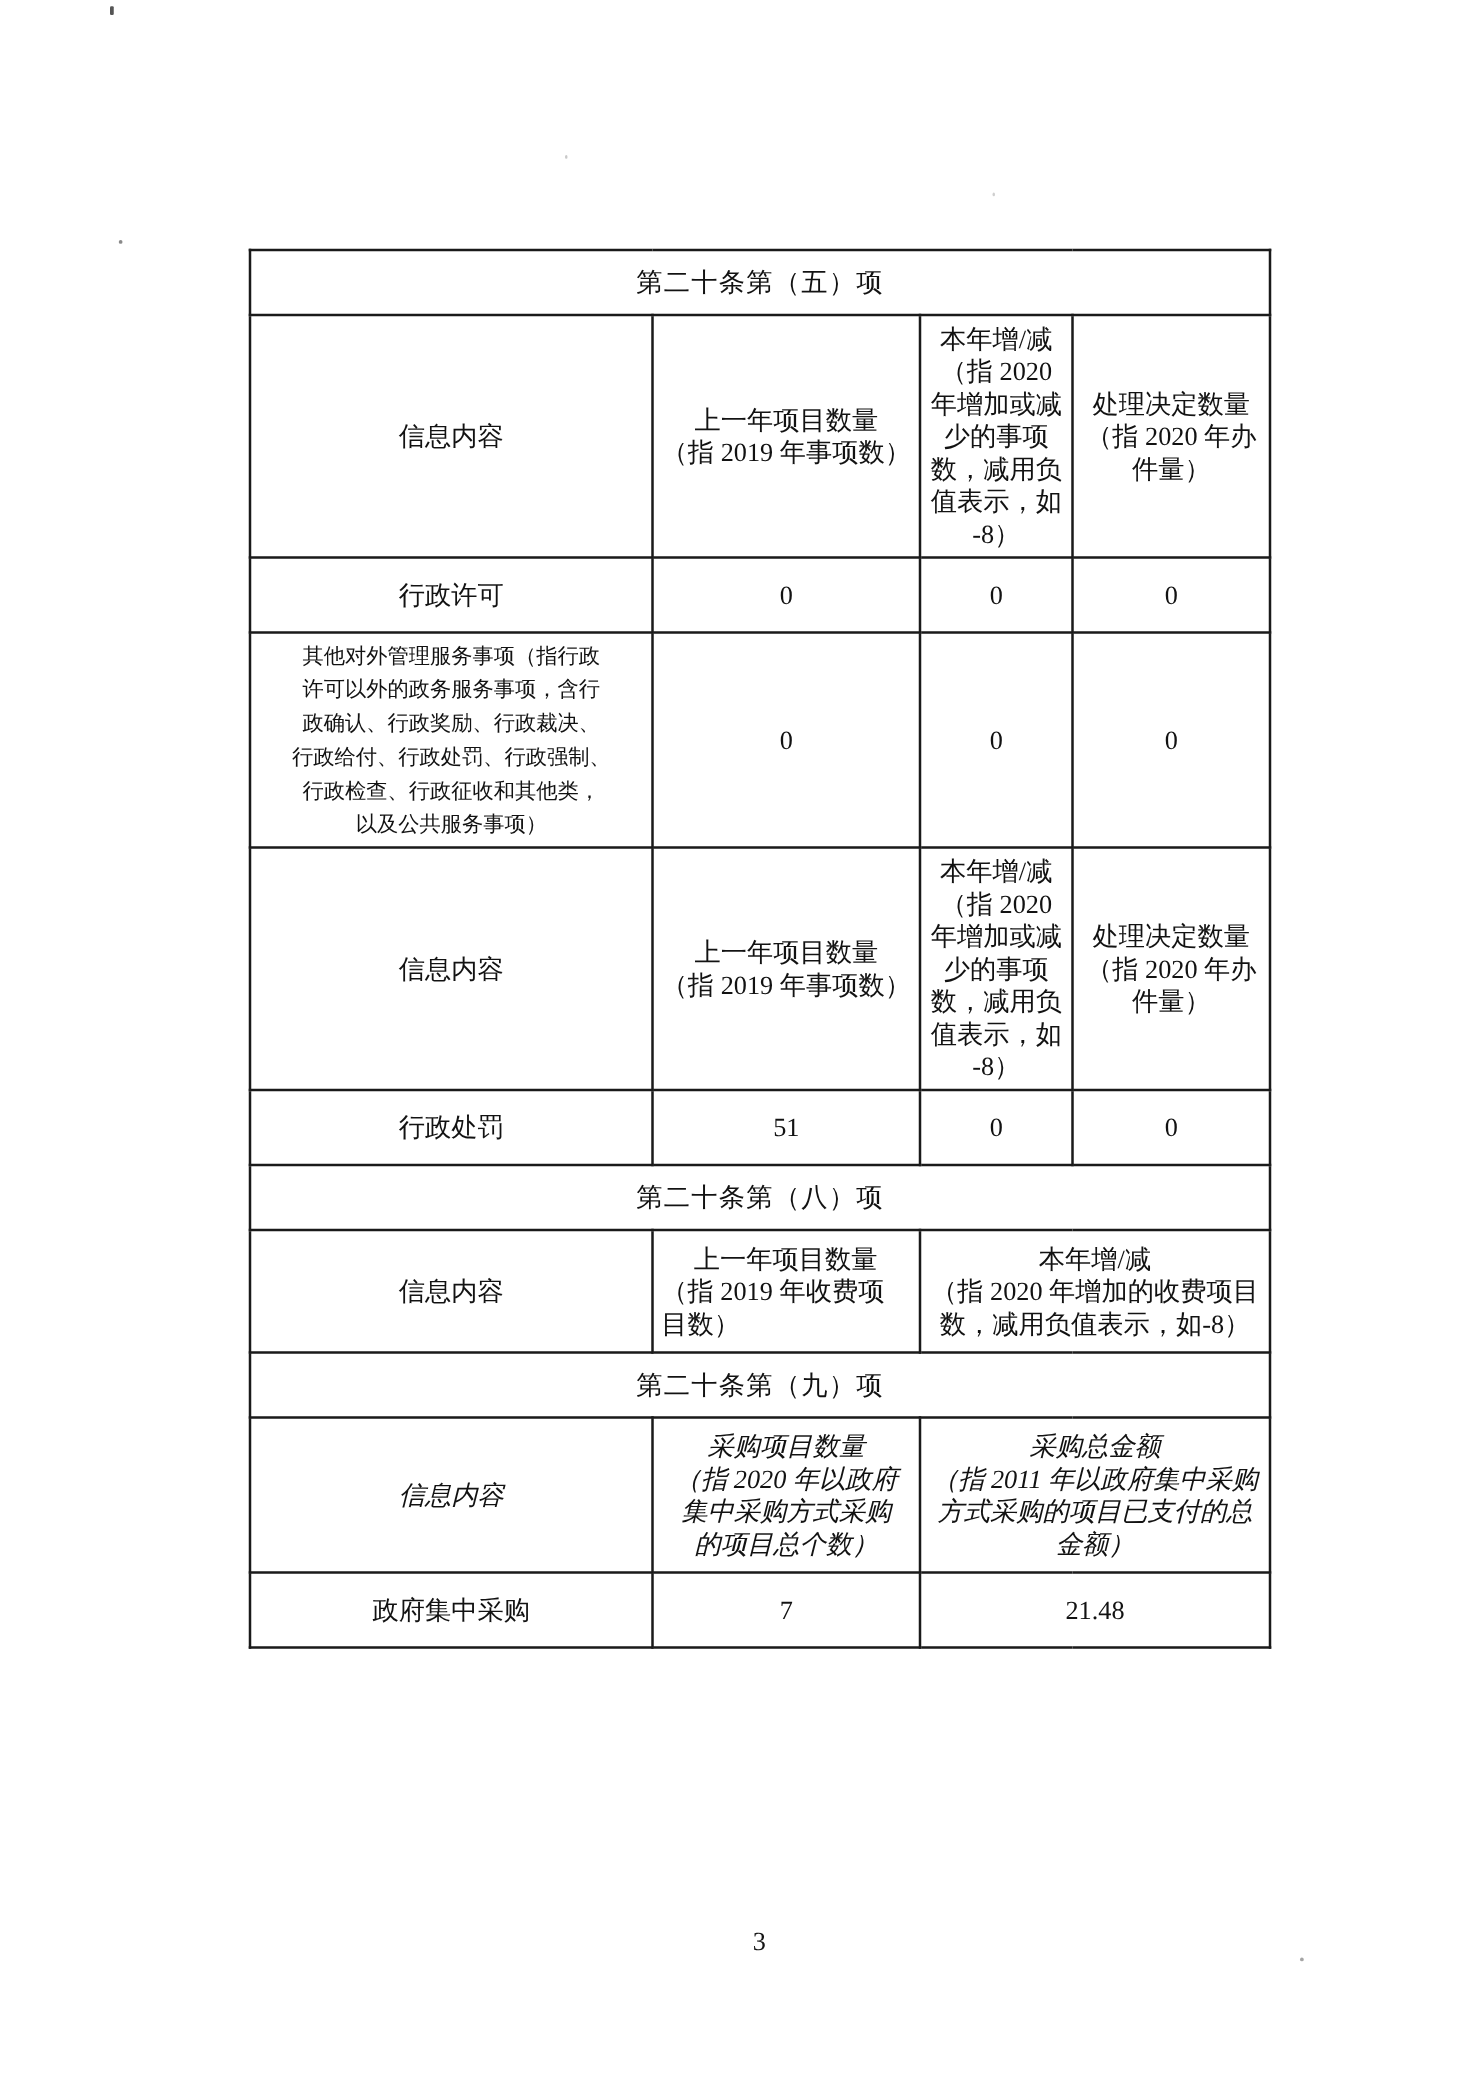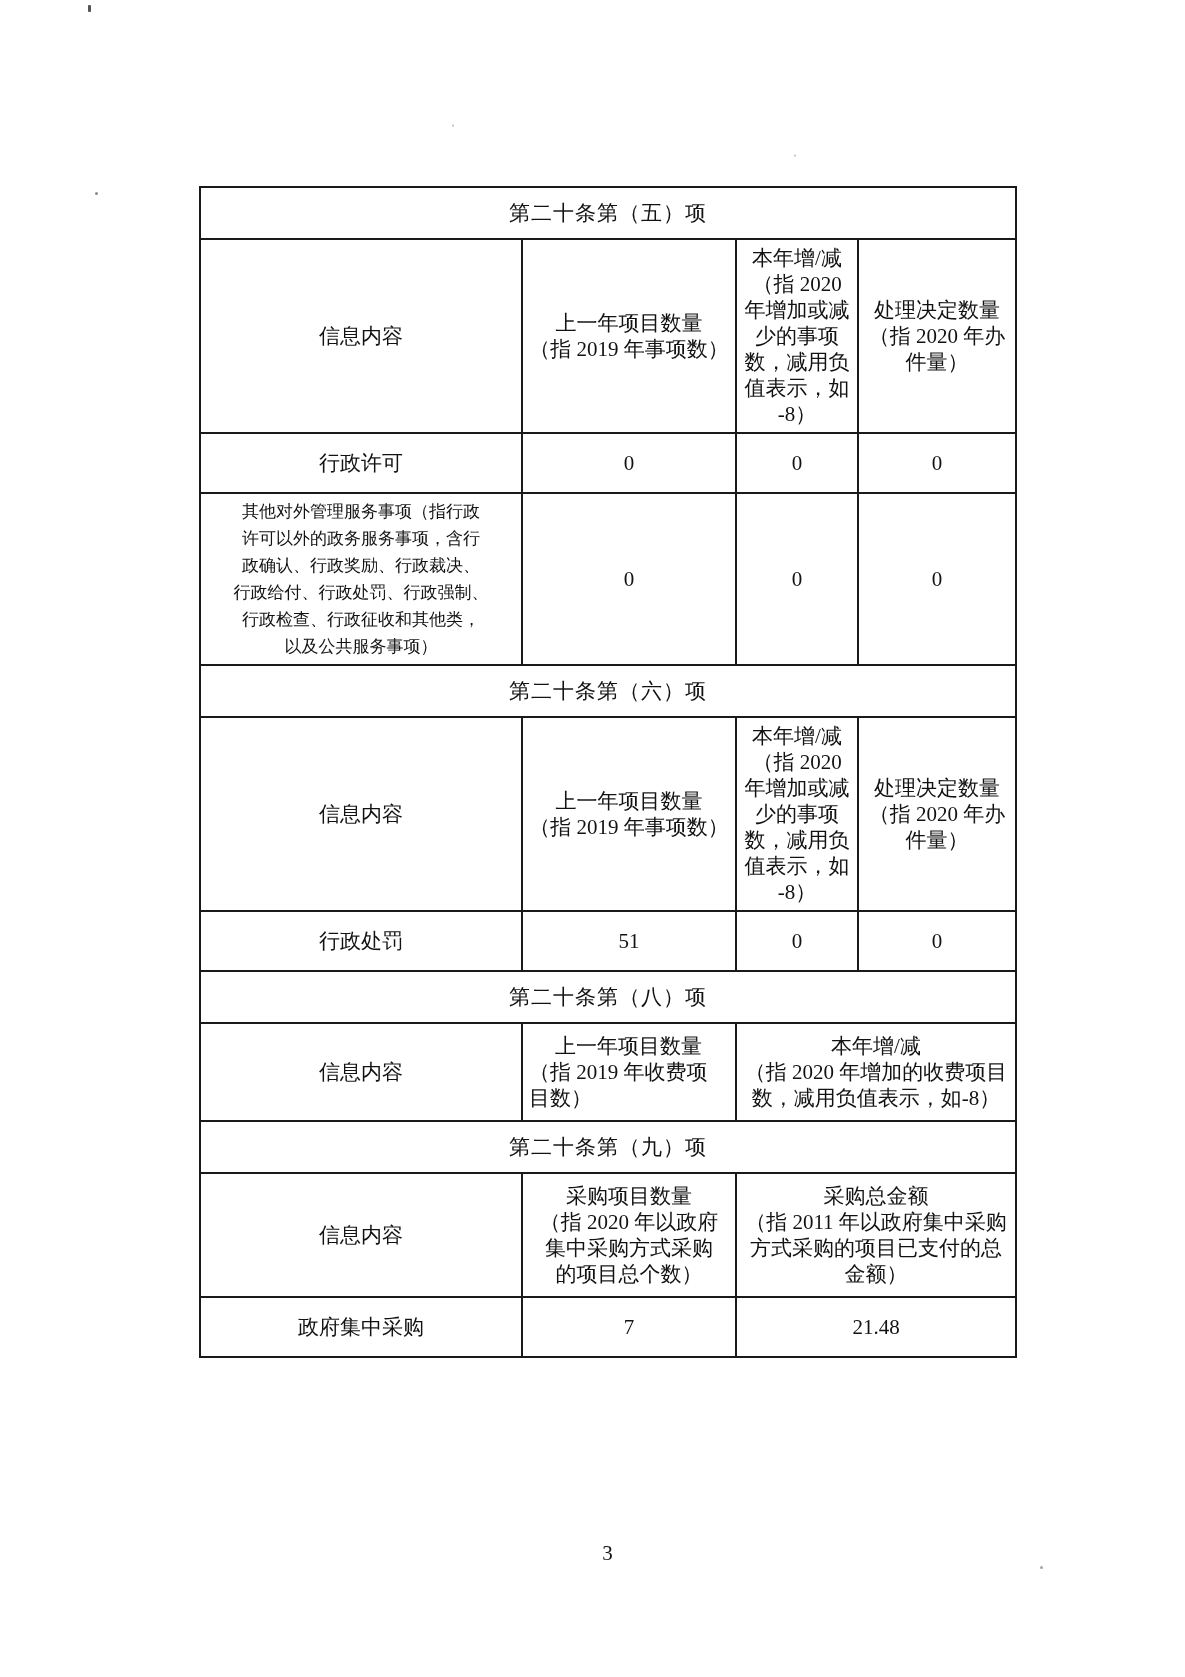--- a/index.html
+++ b/index.html
@@ -7,21 +7,21 @@
     position:relative;
     width:1185px;height:1677px;
     margin:0 auto;
     background:#ffffff;
     font-family:"Liberation Serif","DejaVu Serif",serif;
     color:#111;
     overflow:hidden;
   }
   table.report{
     position:absolute;
-    left:199px;top:186px;
+    left:199px;top:199px;
     width:816px;
     border-collapse:collapse;
     table-layout:fixed;
   }
   table.report td{
     border:2px solid #1a1a1a;
     font-size:21px;
     color:#121212;
     padding:4px 6px;
     vertical-align:middle;
@@ -32,21 +32,21 @@
     height:42px;
     text-align:center;
     font-size:22px;
     letter-spacing:1px;
   }
   td.hdr-cell{
     text-align:center;
   }
   td.hdr-cell.tall{height:184px;}
   td.hdr-cell.h8{height:88px;}
-  td.hdr-cell.h9{height:114px;}
+  td.hdr-cell.h9{height:114px;font-style:italic;}
   td.hdr-left{
     text-align:left;
     text-indent:26px;
     padding-left:10px;
   }
   td.label-cell{
     text-align:center;
     padding:6px 5px 6px 10px;
     height:50px;
   }
@@ -124,23 +124,20 @@
 政确认、行政奖励、行政裁决、
 行政给付、行政处罚、行政强制、
 行政检查、行政征收和其他类，
 以及公共服务事项）</td>
       <td class="value-cell">0</td>
       <td class="value-cell">0</td>
       <td class="value-cell">0</td>
     </tr>
 
     <tr>
-      <td class="title-cell" colspan="4">第二十条第（六）项</td>
-    </tr>
-    <tr>
       <td class="hdr-cell tall">信息内容</td>
       <td class="hdr-cell tall">上一年项目数量
 （指 2019 年事项数）</td>
       <td class="hdr-cell tall">本年增/减
 （指 2020
 年增加或减
 少的事项
 数，减用负
 值表示，如
 -8）</td>

